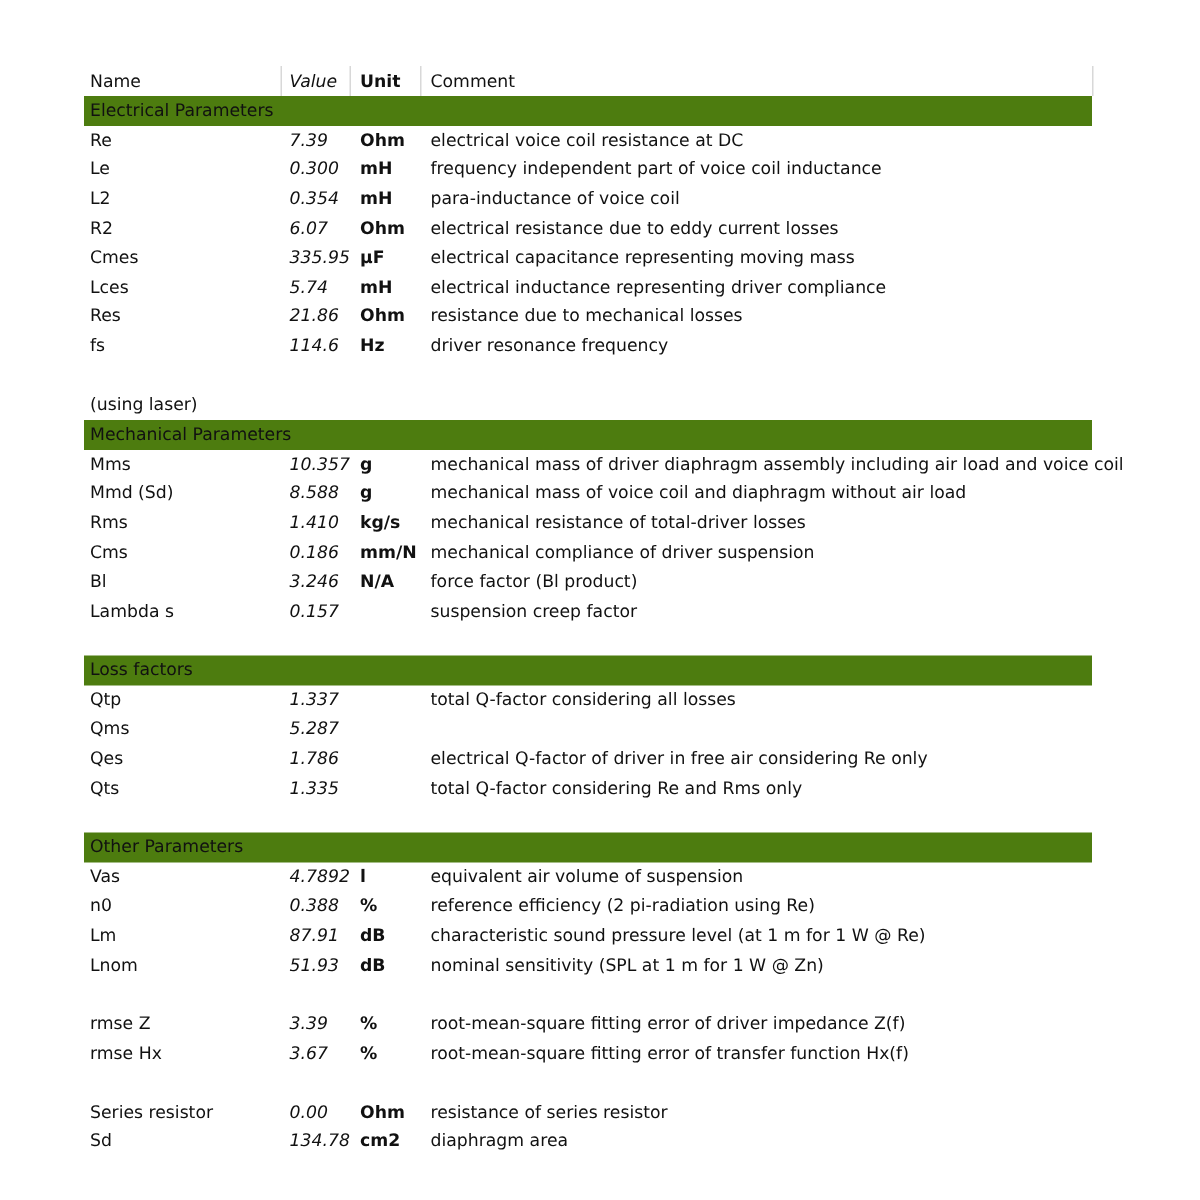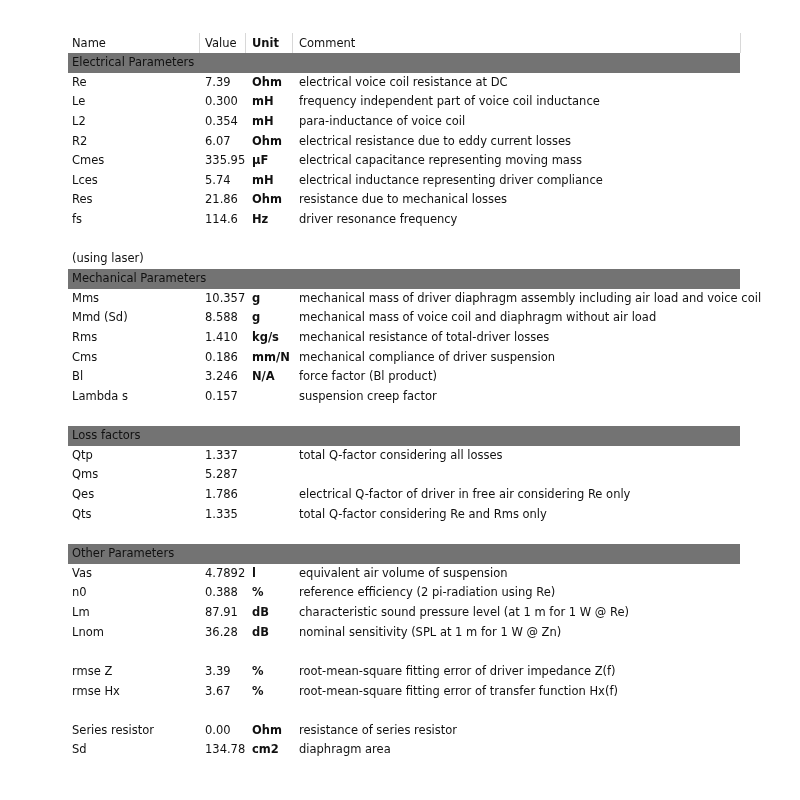--- a/index.html
+++ b/index.html
@@ -12,52 +12,51 @@
       height: 800px;
       position: relative;
       overflow: hidden;
       font-family: "DejaVu Sans", sans-serif;
       font-size: 11.5px;
       color: #111111;
     }
     .sheet {
       position: absolute;
       left: 56px;
-      top: 33px;
+      top: 44px;
       width: 672px;
-      margin-left: 12px;
     }
     .row {
       position: relative;
       height: 19.65px;
       line-height: 19.65px;
       white-space: nowrap;
     }
     .row.header {
       height: 20px;
       line-height: 20px;
     }
     .cell {
       position: absolute;
       top: 0;
       height: 100%;
     }
     .c-name { left: 4px; }
-    .c-value { left: 137px; }
+    .c-value { left: 137px; font-style: italic; }
     .c-unit { left: 184px; font-weight: bold; }
     .c-comment { left: 231px; }
     .sep {
       position: absolute;
       top: 0;
       width: 1px;
       height: 20px;
       background: #d8d8d8;
     }
     .section {
-      background: #737373;
+      background: #4d7c0f;
     }
     .section .c-name {
       left: 4px;
     }
     .spacer {
       height: 19.65px;
     }
   </style>
 </head>
 <body>
@@ -219,21 +218,21 @@
     <span class="cell c-comment">reference efficiency (2 pi-radiation using Re)</span>
   </div>
   <div class="row">
     <span class="cell c-name">Lm</span>
     <span class="cell c-value">87.91</span>
     <span class="cell c-unit">dB</span>
     <span class="cell c-comment">characteristic sound pressure level (at 1 m for 1 W @ Re)</span>
   </div>
   <div class="row">
     <span class="cell c-name">Lnom</span>
-    <span class="cell c-value">36.28</span>
+    <span class="cell c-value">51.93</span>
     <span class="cell c-unit">dB</span>
     <span class="cell c-comment">nominal sensitivity (SPL at 1 m for 1 W @ Zn)</span>
   </div>
 
   <div class="spacer"></div>
 
   <div class="row">
     <span class="cell c-name">rmse Z</span>
     <span class="cell c-value">3.39</span>
     <span class="cell c-unit">%</span>

